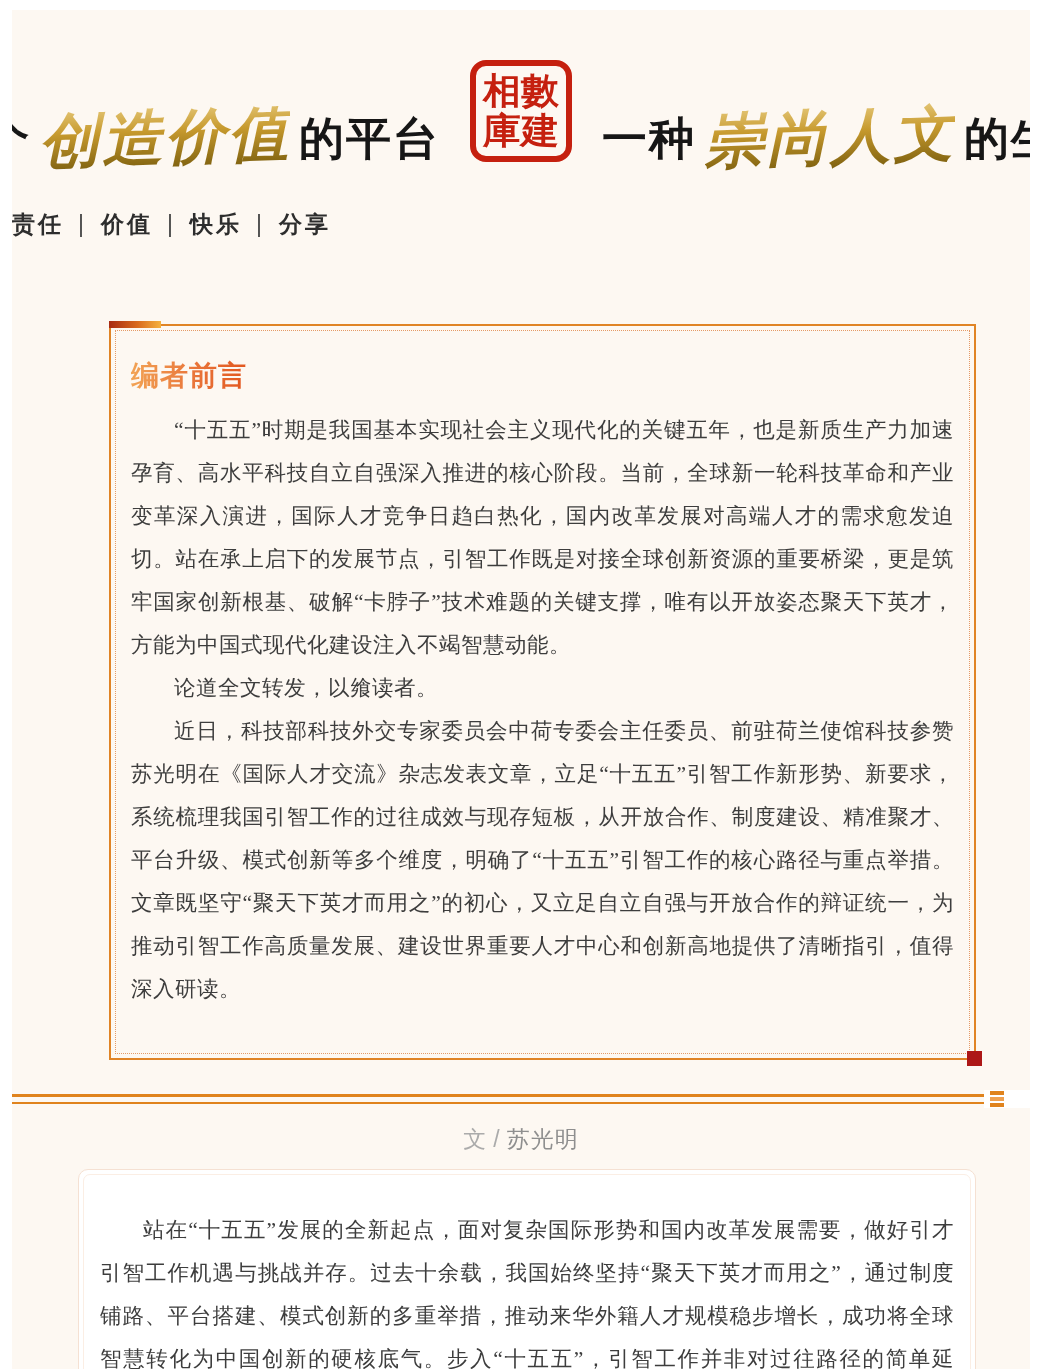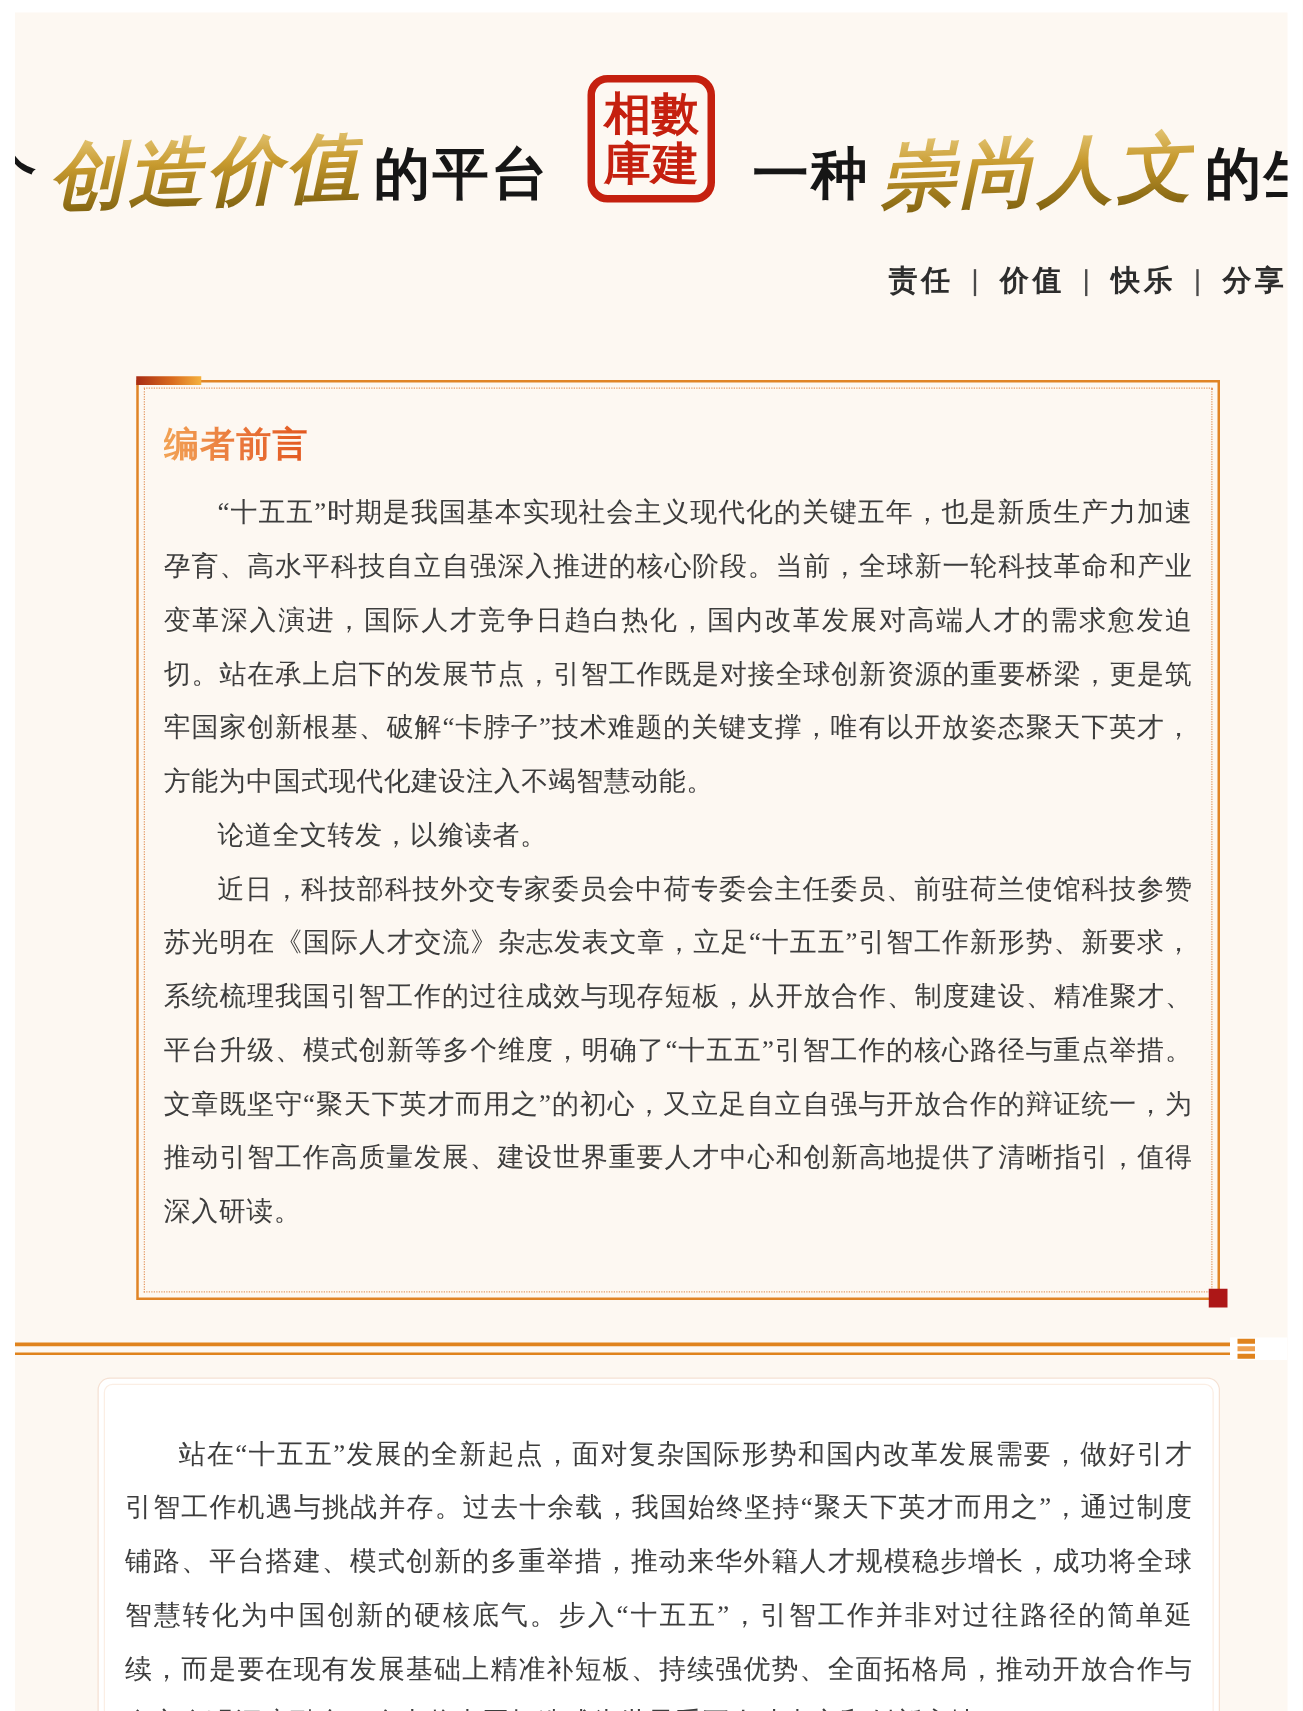--- a/index.html
+++ b/index.html
@@ -33,27 +33,27 @@
     display:grid; grid-template-columns:1fr 1fr; grid-template-rows:1fr 1fr;
     padding:5px 7px; background:transparent; align-self:flex-start;
     margin-top:-38px;
   }
   .seal span {
     font-family:"Liberation Serif", serif; font-weight:700;
     color:#c5200f; font-size:36px; line-height:40px; text-align:center;
     transform:scale(1.05,1.0);
   }
   .slogan {
-    margin-top:30px; text-align:right; font-size:23px; font-weight:700;
+    margin-top:30px; text-align:left; font-size:23px; font-weight:700;
     color:#2d2d2d; letter-spacing:3px;
   }
   .slogan .sep { font-weight:400; color:#4a4a4a; margin:0 14px; }
 
   
-  .preface-wrap { position:relative; margin:64px 54px 0 53px;padding-left:44px; }
+  .preface-wrap { position:relative; margin:84px 54px 0 53px;padding-left:44px; }
   .preface-outer { border:2px solid #e08426; position:relative; background:transparent; }
   .accent-bar {
     position:absolute; top:-5px; left:-2px; width:52px; height:7px;
     background:linear-gradient(90deg,#a82c14 0%,#d96a1e 55%,#f5b13e 100%);
   }
   .red-square {
     position:absolute; right:-8px; bottom:-8px; width:15px; height:15px;
     background:#ad1717; z-index:2;
   }
   .preface-inner {
@@ -144,20 +144,23 @@
       <div class="l"></div>
       <div class="l"></div>
     </div>
     <div class="divider-icon">
       <i></i>
       <i class="mid"></i>
       <i></i>
     </div>
   </div>
 
+  <div class="byline">
+    <span class="b-label">文</span><span class="b-sep">/</span><span class="b-author">苏光明</span>
+  </div>
 
   <section class="article-card">
     <div class="article-inner">
       <p>站在“十五五”发展的全新起点，面对复杂国际形势和国内改革发展需要，做好引才引智工作机遇与挑战并存。过去十余载，我国始终坚持“聚天下英才而用之”，通过制度铺路、平台搭建、模式创新的多重举措，推动来华外籍人才规模稳步增长，成功将全球智慧转化为中国创新的硬核底气。步入“十五五”，引智工作并非对过往路径的简单延续，而是要在现有发展基础上精准补短板、持续强优势、全面拓格局，推动开放合作与自立自强深度融合，全力将中国打造成为世界重要人才中心和创新高地。</p>
     </div>
   </section>
 
 </div>
 
 </body></html>

